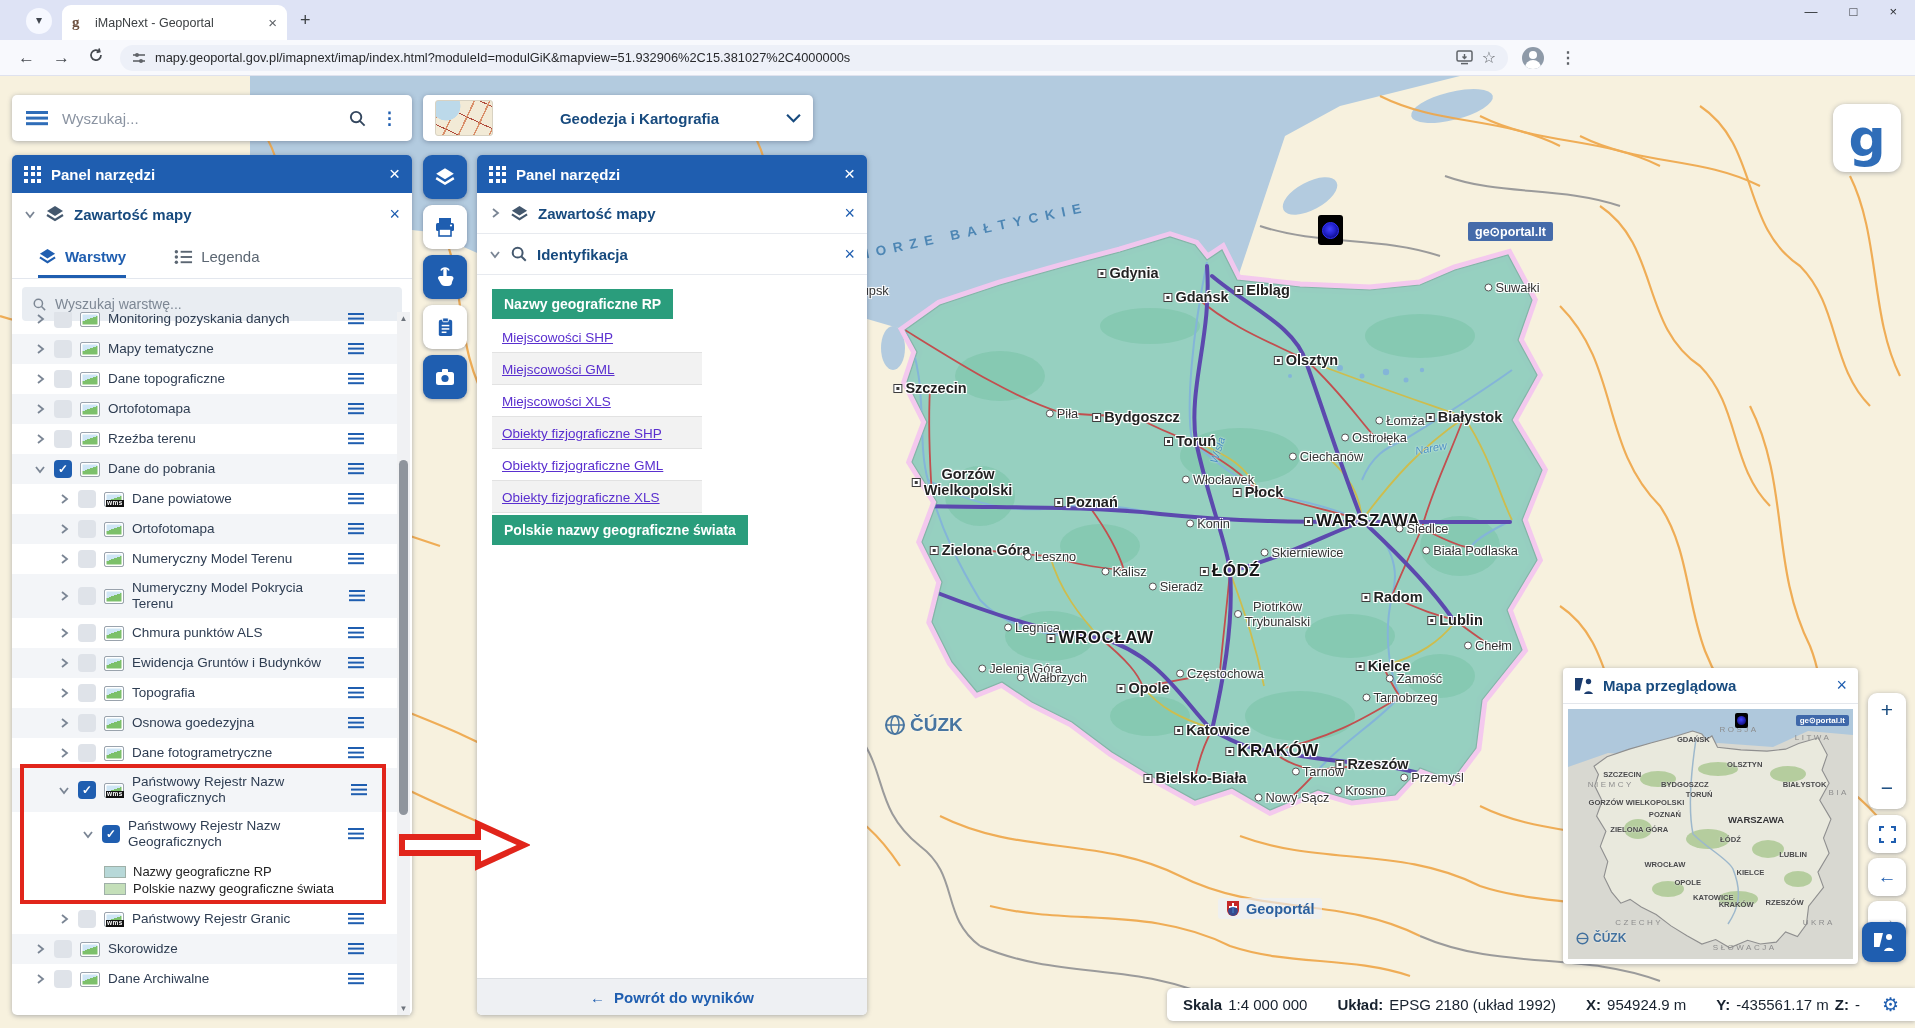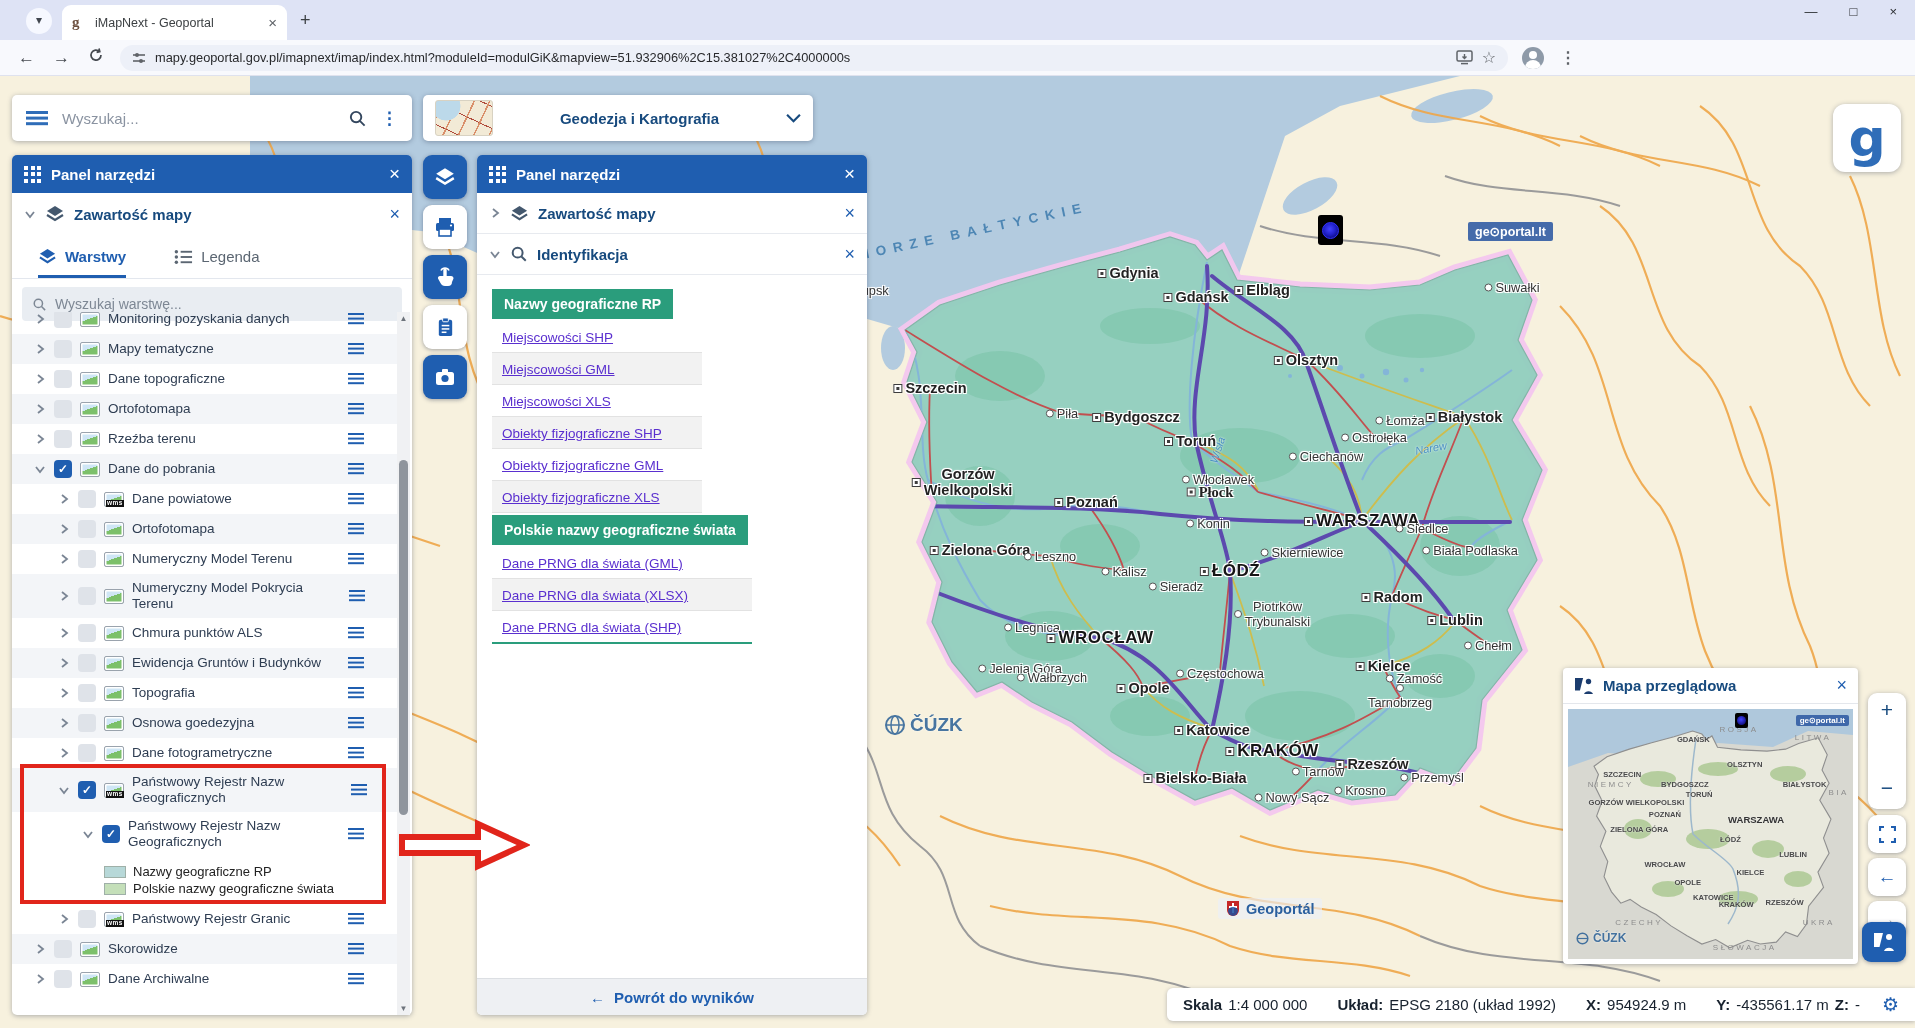--- a/index.html
+++ b/index.html
@@ -348,21 +348,21 @@
       <div class="city t2" style="left: 1306px; top: 284px;"><span class="mk"></span><span>Olsztyn</span></div>
       <div class="city t2" style="left: 930px; top: 312px;"><span class="mk"></span><span>Szczecin</span></div>
       <div class="city t3" style="left: 1062px; top: 337px;"><span class="dt"></span><span>Piła</span></div>
       <div class="city t2" style="left: 1136px; top: 341px;"><span class="mk"></span><span>Bydgoszcz</span></div>
       <div class="city t2" style="left: 1190px; top: 365px;"><span class="mk"></span><span>Toruń</span></div>
       <div class="city t3" style="left: 1400px; top: 344px;"><span class="dt"></span><span>Łomża</span></div>
       <div class="city t2" style="left: 1464px; top: 341px;"><span class="mk"></span><span>Białystok</span></div>
       <div class="city t3" style="left: 1374px; top: 361px;"><span class="dt"></span><span>Ostrołęka</span></div>
       <div class="city t3" style="left: 1326px; top: 380px;"><span class="dt"></span><span>Ciechanów</span></div>
       <div class="city t3" style="left: 1218px; top: 403px;"><span class="dt"></span><span>Włocławek</span></div>
-      <div class="city t2" style="left: 1210px; top: 416px; font-family: Liberation Serif, serif;"><span class="mk"></span><span>Płock</span></div>
+      <div class="city t2" style="left: 1258px; top: 416px;"><span class="mk"></span><span>Płock</span></div>
       <div class="city t2" style="left: 962px; top: 406px;"><span class="mk"></span><span>Gorzów
 Wielkopolski</span></div>
       <div class="city t2" style="left: 1086px; top: 426px;"><span class="mk"></span><span>Poznań</span></div>
       <div class="city t1" style="left: 1362px; top: 445px;"><span class="mk"></span><span>WARSZAWA</span></div>
       <div class="city t3" style="left: 1422px; top: 452px;"><span class="dt"></span><span>Siedlce</span></div>
       <div class="city t3" style="left: 1208px; top: 447px;"><span class="dt"></span><span>Konin</span></div>
       <div class="city t3" style="left: 1470px; top: 474px;"><span class="dt"></span><span>Biała Podlaska</span></div>
       <div class="city t2" style="left: 980px; top: 474px;"><span class="mk"></span><span>Zielona Góra</span></div>
       <div class="city t3" style="left: 1050px; top: 480px;"><span class="dt"></span><span>Leszno</span></div>
       <div class="city t3" style="left: 1302px; top: 476px;"><span class="dt"></span><span>Skierniewice</span></div>
@@ -375,21 +375,21 @@
       <div class="city t2" style="left: 1455px; top: 544px;"><span class="mk"></span><span>Lublin</span></div>
       <div class="city t3" style="left: 1032px; top: 551px;"><span class="dt"></span><span>Legnica</span></div>
       <div class="city t1" style="left: 1100px; top: 562px;"><span class="mk"></span><span>WROCŁAW</span></div>
       <div class="city t3" style="left: 1488px; top: 569px;"><span class="dt"></span><span>Chełm</span></div>
       <div class="city t2" style="left: 1383px; top: 590px;"><span class="mk"></span><span>Kielce</span></div>
       <div class="city t3" style="left: 1020px; top: 592px;"><span class="dt"></span><span>Jelenia Góra</span></div>
       <div class="city t3" style="left: 1052px; top: 601px;"><span class="dt"></span><span>Wałbrzych</span></div>
       <div class="city t3" style="left: 1220px; top: 597px;"><span class="dt"></span><span>Częstochowa</span></div>
       <div class="city t3" style="left: 1414px; top: 602px;"><span class="dt"></span><span>Zamość</span></div>
       <div class="city t2" style="left: 1143px; top: 612px;"><span class="mk"></span><span>Opole</span></div>
-      <div class="city t3" style="left: 1400px; top: 621px; flex-direction: column;"><span class="dt"></span><span>Tarnobrzeg</span></div>
+      <div class="city t3" style="left: 1400px; top: 621px;"><span class="dt"></span><span>Tarnobrzeg</span></div>
       <div class="city t2" style="left: 1212px; top: 654px;"><span class="mk"></span><span>Katowice</span></div>
       <div class="city t1" style="left: 1272px; top: 675px;"><span class="mk"></span><span>KRAKÓW</span></div>
       <div class="city t3" style="left: 1318px; top: 695px;"><span class="dt"></span><span>Tarnów</span></div>
       <div class="city t2" style="left: 1372px; top: 688px;"><span class="mk"></span><span>Rzeszów</span></div>
       <div class="city t3" style="left: 1432px; top: 701px;"><span class="dt"></span><span>Przemyśl</span></div>
       <div class="city t3" style="left: 1360px; top: 714px;"><span class="dt"></span><span>Krosno</span></div>
       <div class="city t3" style="left: 1292px; top: 721px;"><span class="dt"></span><span>Nowy Sącz</span></div>
       <div class="city t2" style="left: 1195px; top: 702px;"><span class="mk"></span><span>Bielsko-Biała</span></div>
     </div>
 
@@ -804,25 +804,21 @@
     <span class="ttl">Identyfikacja</span>
     <span class="x">×</span>
   </div>
   <div id="idcontent"><div class="gbadge">Nazwy geograficzne RP</div><div class="lgroup g1">
         <div class="lnk-row"><a href="#">Miejscowości SHP</a></div>
         <div class="lnk-row alt"><a href="#">Miejscowości GML</a></div>
         <div class="lnk-row"><a href="#">Miejscowości XLS</a></div>
         <div class="lnk-row alt"><a href="#">Obiekty fizjograficzne SHP</a></div>
         <div class="lnk-row"><a href="#">Obiekty fizjograficzne GML</a></div>
         <div class="lnk-row alt"><a href="#">Obiekty fizjograficzne XLS</a></div>
-      </div><div class="gbadge">Polskie nazwy geograficzne świata</div><div class="lgroup g2">
-        <div class="lnk-row"><a href="#">Dane PRNG dla świata (GML)</a></div>
-        <div class="lnk-row alt"><a href="#">Dane PRNG dla świata (XLSX)</a></div>
-        <div class="lnk-row"><a href="#">Dane PRNG dla świata (SHP)</a></div>
-      </div></div>
+      </div><div class="gbadge">Polskie nazwy geograficzne świata</div></div>
   <div id="backbar">
     <span>←</span>
     <span>Powrót do wyników</span>
   </div>
 </div>
 
 <div id="redbox"></div>
 <svg id="redarrow" width="132" height="52" viewBox="0 0 132 52">
   <polygon points="4,18 80,18 80,5 126,26 80,47 80,34 4,34" fill="#fff" stroke="#e1251b" stroke-width="6" stroke-linejoin="miter"></polygon>
 </svg>

